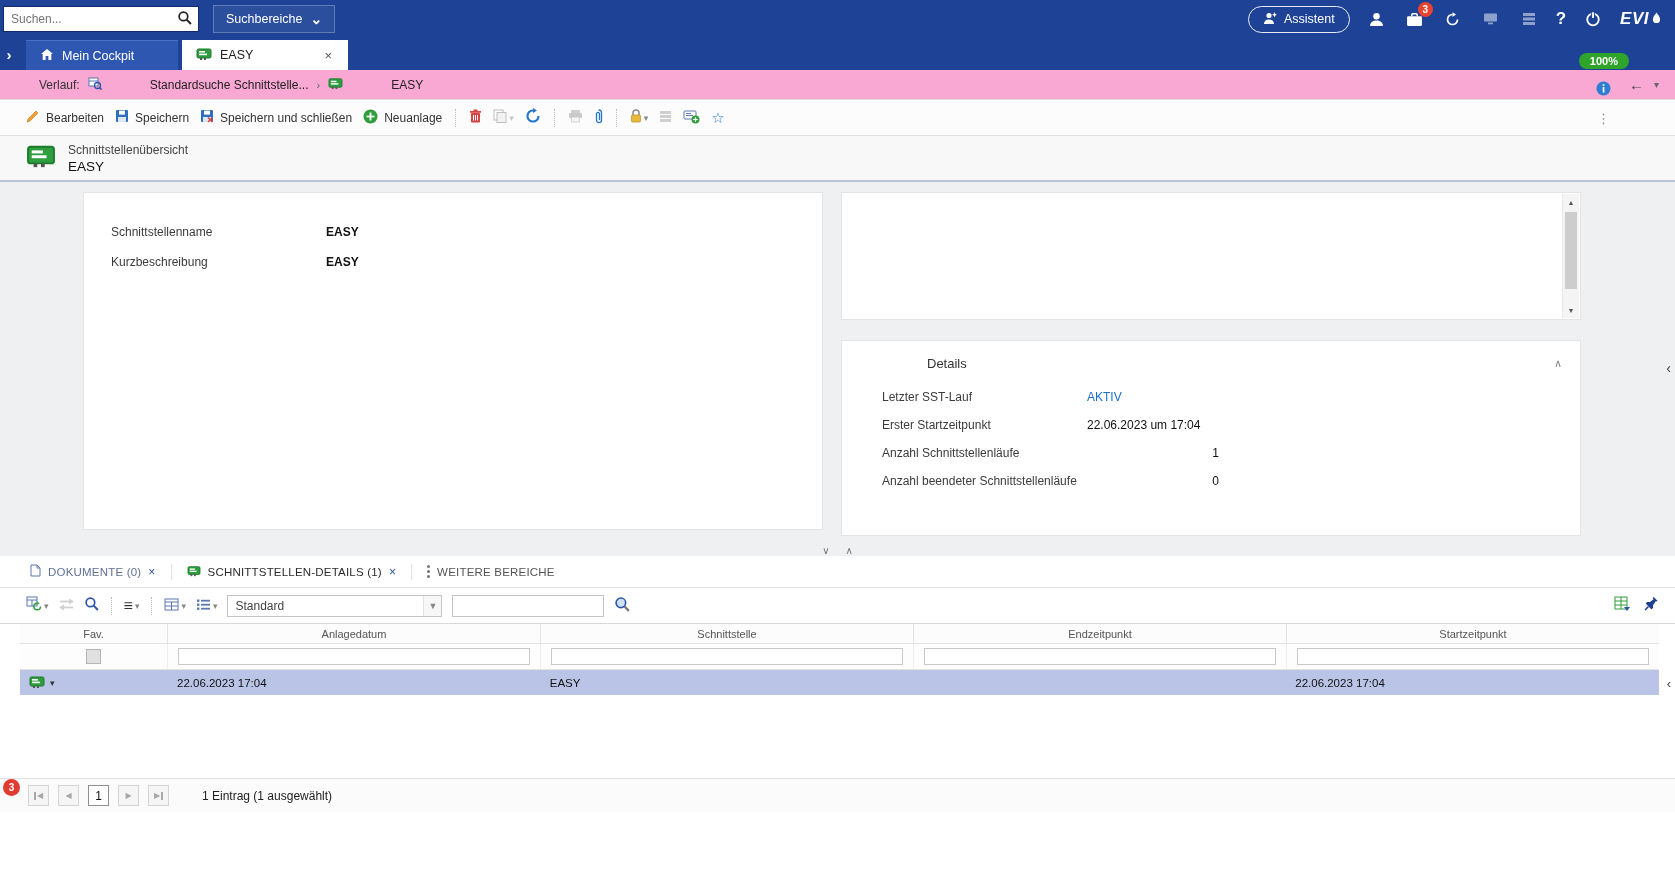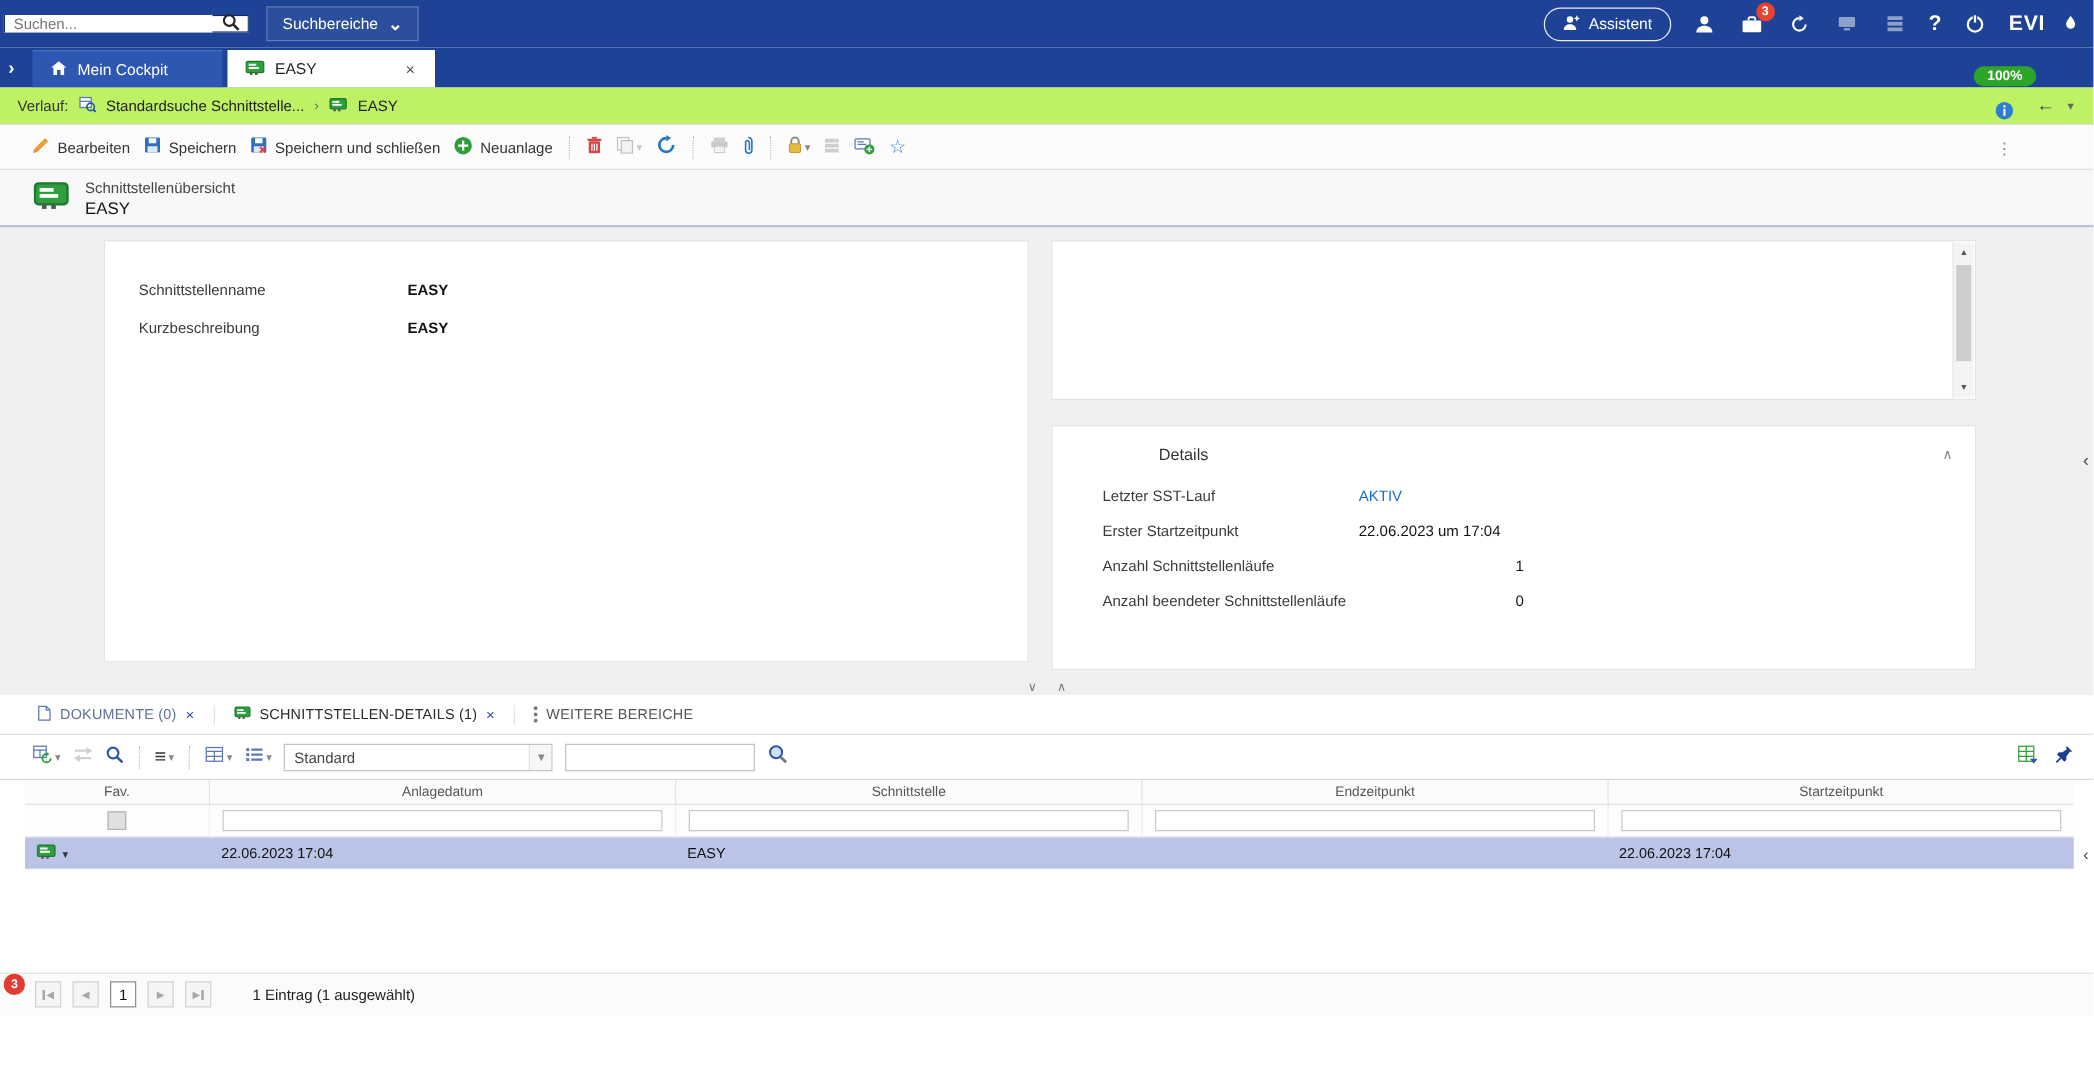--- a/index.html
+++ b/index.html
@@ -1,44 +1,44 @@
 <!DOCTYPE html>
 <html><head>
 <meta charset="utf-8">
 <style>
   * { box-sizing: border-box; margin: 0; padding: 0; }
   body { font-family: "Liberation Sans", sans-serif; background:#fff; }
   .app { width:1675px; height:869px; position:relative; display:flex; flex-direction:column; overflow:hidden; background:#fff; }
 
   
   .topbar { height:38px; background:#1d4296; display:flex; align-items:center; padding:0 14px 0 3px; gap:14px; color:#fff; flex:0 0 auto; }
-  .search-wrap { width:196px; height:14px; background:#fff; border:1px solid #0d2b6d; display:flex; align-items:center; }
+  .search-wrap { width:196px; height:26px; background:#fff; border:1px solid #0d2b6d; display:flex; align-items:center; }
   .search-input { flex:1; border:0; outline:0; padding:0 7px; font:12px "Liberation Sans",sans-serif; color:#333; min-width:0; }
   .search-go { width:28px; height:100%; display:flex; align-items:center; justify-content:center; cursor:pointer; background:#fff; border:0; }
   .scope-btn { display:flex; align-items:center; gap:8px; height:28px; padding:0 12px; font-size:12.5px; color:#fff; background:rgba(255,255,255,0.07); border:1px solid rgba(255,255,255,0.25); cursor:pointer; }
   .scope-caret { font-size:14px; font-weight:bold; }
   .topbar-right { margin-left:auto; display:flex; align-items:center; gap:16px; }
   .assist { display:flex; align-items:center; gap:7px; border:1px solid rgba(255,255,255,0.9); border-radius:15px; padding:4px 14px; font-size:12.5px; cursor:pointer; }
   .tb-ic { position:relative; display:flex; align-items:center; justify-content:center; width:22px; height:22px; cursor:pointer; }
   .tb-ic.dim { opacity:.5; }
   .mini-badge { position:absolute; top:-6px; right:-7px; min-width:15px; height:15px; background:#e8432e; border-radius:8px; color:#fff; font-size:10px; font-weight:bold; display:flex; align-items:center; justify-content:center; padding:0 3px; }
   .tb-help { font-size:17px; font-weight:bold; cursor:pointer; }
-  .brand { display:flex; align-items:center; gap:16px; font-size:17px; font-weight:bold; letter-spacing:.5px; }
+  .brand { display:flex; align-items:center; gap:3px; font-size:17px; font-weight:bold; font-style:italic; letter-spacing:.5px; }
 
   
   .tabbar { height:32px; background:#1d4296; display:flex; align-items:flex-end; flex:0 0 auto; }
   .tab-expand { align-self:center; width:18px; text-align:center; color:#fff; font-size:15px; font-weight:bold; cursor:pointer; line-height:1; }
   .tab { height:30px; display:flex; align-items:center; gap:8px; padding:0 14px; font-size:12.5px; cursor:pointer; }
   .tab.cockpit { background:#2e57b2; color:#fff; margin-left:8px; width:152px; border-top:1px solid #4a71c6; }
   .tab.active { background:#fff; color:#222; margin-left:4px; min-width:166px; }
   .tab-close { margin-left:auto; color:#555; font-size:13px; cursor:pointer; padding:0 2px; }
 
   
-  .crumbrow { height:30px; background:#bef264; border-bottom:1px solid #dcdcdc; display:flex; align-items:center; padding:0 16px 0 14px; gap:8px; font-size:12px; color:#333; flex:0 0 auto; }
-  .crumb { cursor:pointer; color:#222; }
+  .crumbrow { height:30px; background:#f9a8d4; border-bottom:1px solid #dcdcdc; display:flex; align-items:center; padding:0 16px 0 39px; gap:8px; font-size:12px; color:#333; flex:0 0 auto; }
+  .crumb { cursor:pointer; color:#222;margin-left:40px; }
   .crumb-sep { color:#666; font-size:11px; }
   .crumb-right { margin-left:auto; display:flex; align-items:center; gap:10px; color:#444; }
   .back-arrow { font-size:15px; cursor:pointer; }
   .caret { font-size:10px; color:#666; cursor:pointer; }
 
   
   .toolbar { height:36px; background:#fcfcfc; border-bottom:1px solid #e0e0e0; display:flex; align-items:center; padding:0 16px 0 26px; gap:11px; font-size:12px; color:#333; flex:0 0 auto; }
   .tbtn { display:flex; align-items:center; gap:6px; cursor:pointer; white-space:nowrap; }
   .ibtn { display:flex; align-items:center; cursor:pointer; }
   .ibtn.dim { opacity:.45; }

